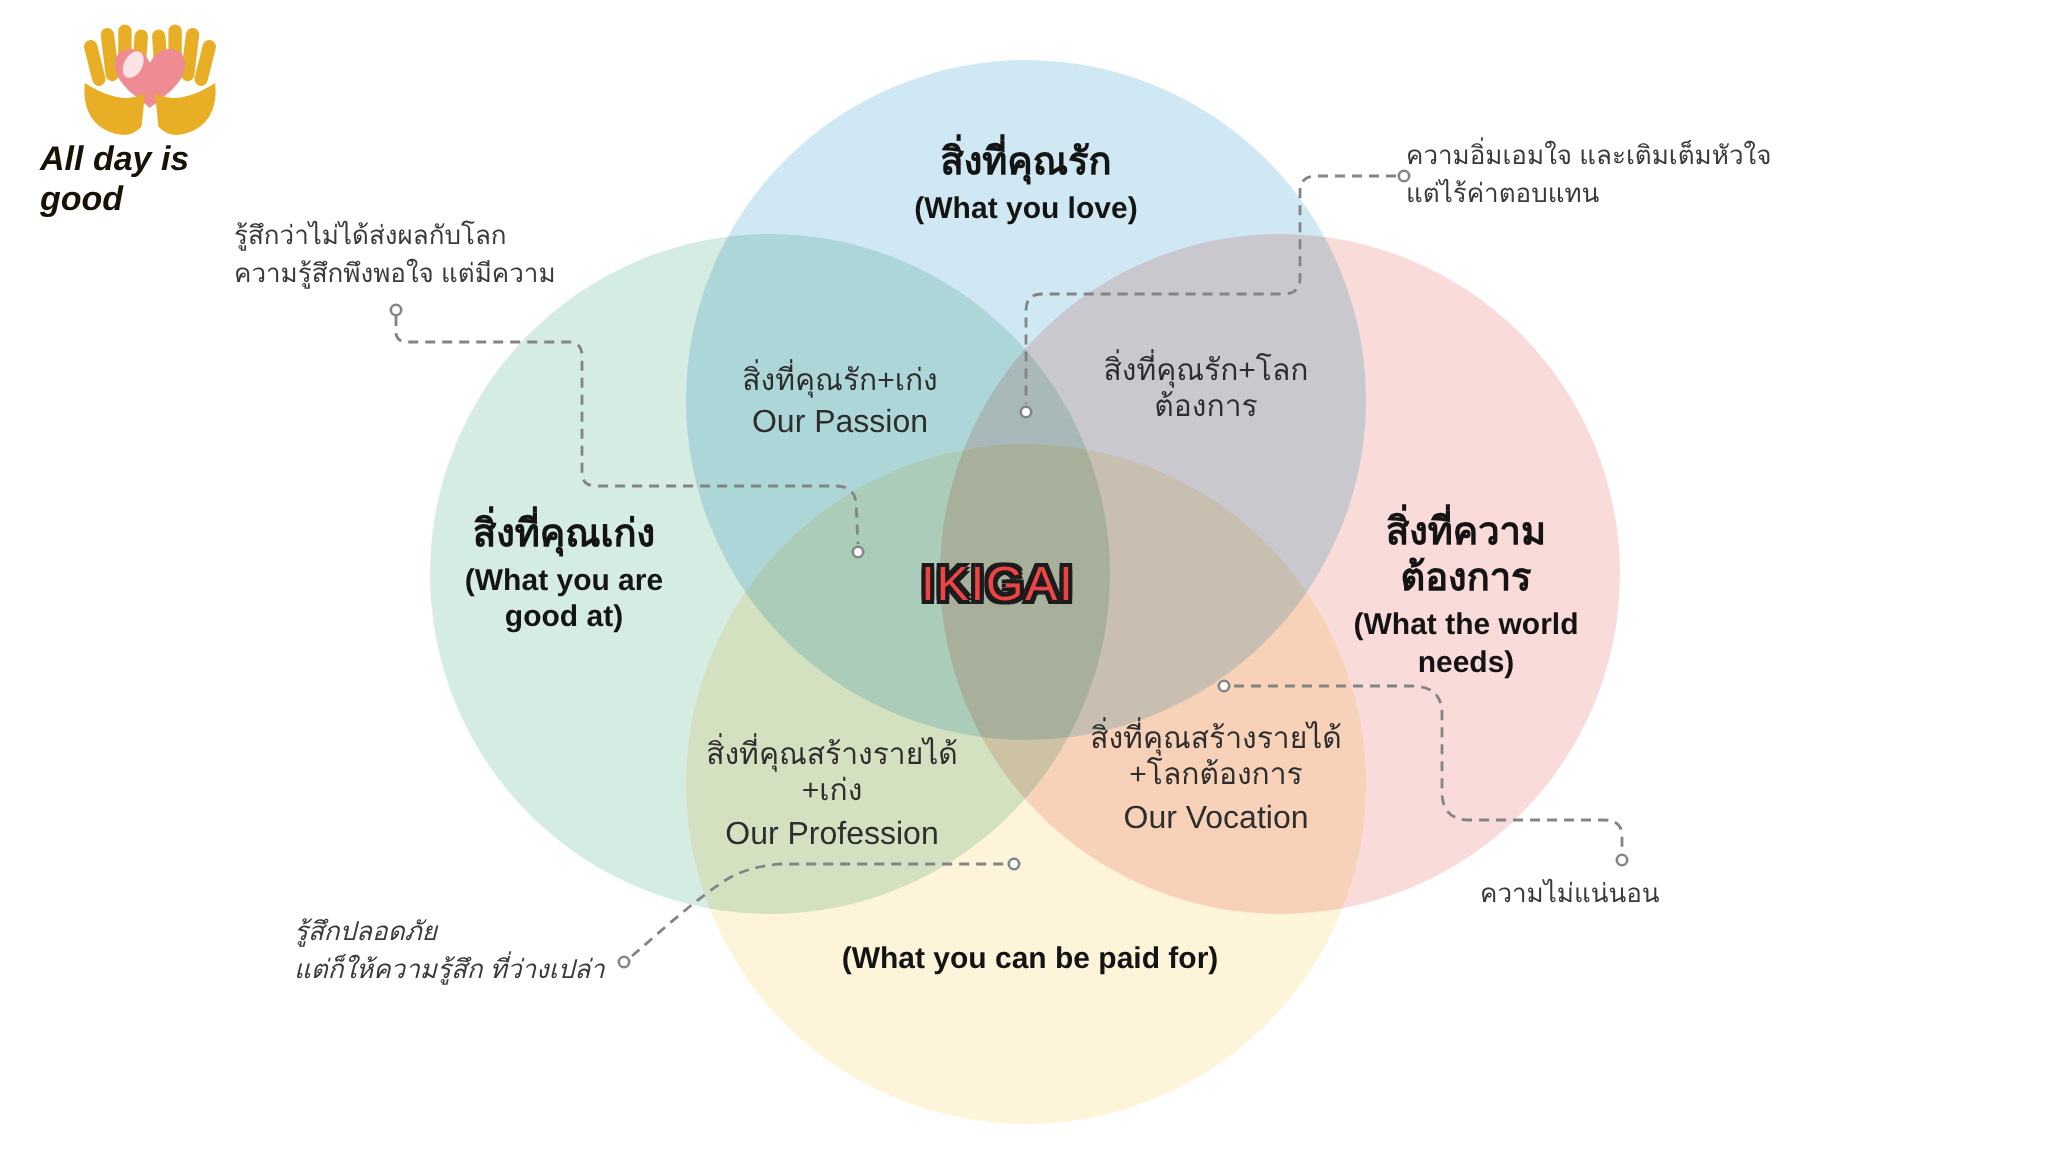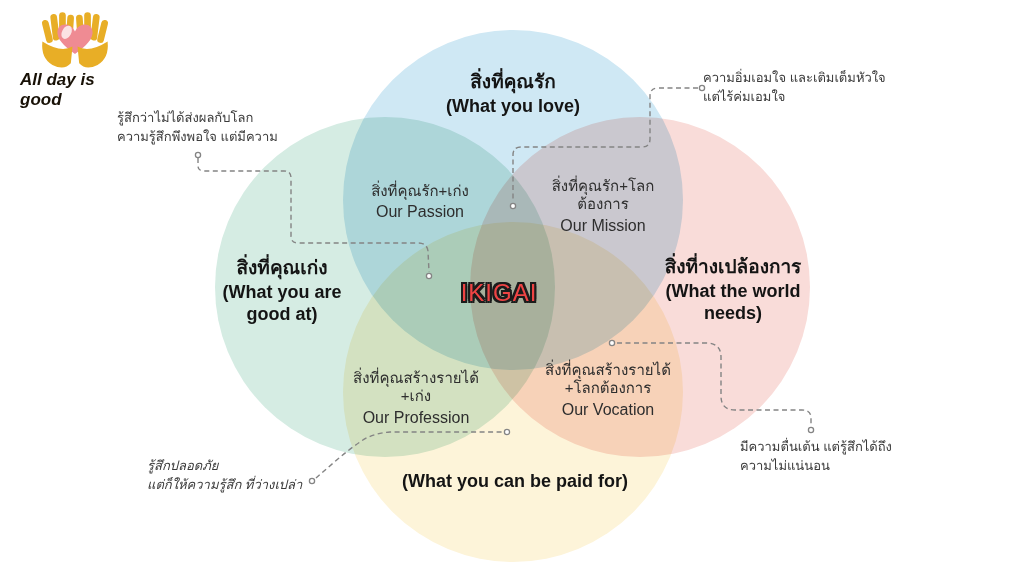--- a/index.html
+++ b/index.html
@@ -20,21 +20,21 @@
   .c-paidfor   { left:343px; top:222px; }
 
   
   .connectors { position:absolute; left:0; top:0; width:1024px; height:575px; }
   .connectors path   { fill:none; stroke-width:1.4; stroke-dasharray:5 3.5; }
   .connectors circle { fill:#ffffff; stroke-width:1.3; }
 
   
   .lbl { position:absolute; text-align:center; transform:translateX(-50%); line-height:1.22; }
   .circle-head .th { font-weight:700; font-size:19px; color:#141414; display:block; }
-  .circle-head .en { font-weight:700; font-size:18px; color:#141414; display:block; margin-top:3px; }
+  .circle-head .en { font-weight:700; font-size:15px; color:#141414; display:block; margin-top:3px; }
   .head-love    { left:513px; top:70px;  width:230px; }
   .head-goodat  { left:282px; top:256px; width:135px; }
   .head-needs   { left:733px; top:255px; width:140px; }
   .head-paidfor { left:515px; top:468px; width:280px; }
 
   .inter .th { font-size:15px; color:#2e2e2e; display:block; }
   .inter .en { font-size:16px; color:#2e2e2e; display:block; margin-top:2px; }
   .i-passion    { left:420px; top:182px; width:170px; }
   .i-mission    { left:603px; top:177px; width:160px; }
   .i-profession { left:416px; top:369px; width:180px; }
@@ -117,59 +117,57 @@
 
   <div class="lbl circle-head head-love">
     <span class="th">สิ่งที่คุณรัก</span>
     <span class="en">(What you love)</span>
   </div>
   <div class="lbl circle-head head-goodat">
     <span class="th">สิ่งที่คุณเก่ง</span>
     <span class="en">(What you are good at)</span>
   </div>
   <div class="lbl circle-head head-needs">
-    <span class="th">สิ่งที่างเปล้องการ</span>
+    <span class="th">สิ่งที่ความต้องการ</span>
     <span class="en">(What the world needs)</span>
   </div>
   <div class="lbl circle-head head-paidfor">
     <span class="en">(What you can be paid for)</span>
   </div>
 
   <div class="lbl inter i-passion">
     <span class="th">สิ่งที่คุณรัก+เก่ง</span>
     <span class="en">Our Passion</span>
   </div>
   <div class="lbl inter i-mission">
     <span class="th">สิ่งที่คุณรัก+โลก</span>
     <span class="th">ต้องการ</span>
-    <span class="en">Our Mission</span>
   </div>
   <div class="lbl inter i-profession">
     <span class="th">สิ่งที่คุณสร้างรายได้</span>
     <span class="th">+เก่ง</span>
     <span class="en">Our Profession</span>
   </div>
   <div class="lbl inter i-vocation">
     <span class="th">สิ่งที่คุณสร้างรายได้</span>
     <span class="th">+โลกต้องการ</span>
     <span class="en">Our Vocation</span>
   </div>
 
   <div class="ikigai">IKIGAI</div>
 
   <div class="note n-tl">
     <span>รู้สึกว่าไม่ได้ส่งผลกับโลก</span>
     <span>ความรู้สึกพึงพอใจ แต่มีความ</span>
   </div>
   <div class="note n-tr">
     <span>ความอิ่มเอมใจ และเติมเต็มหัวใจ</span>
-    <span>แต่ไร้ค่มเอมใจ</span>
+    <span>แต่ไร้ค่าตอบแทน</span>
   </div>
   <div class="note n-bl">
     <span>รู้สึกปลอดภัย</span>
     <span>แต่ก็ให้ความรู้สึก ที่ว่างเปล่า</span>
   </div>
   <div class="note n-br">
-    <span>มีความตื่นเต้น แต่รู้สึกได้ถึง</span>
     <span>ความไม่แน่นอน</span>
   </div>
 
 </div>
 
 </body></html>

